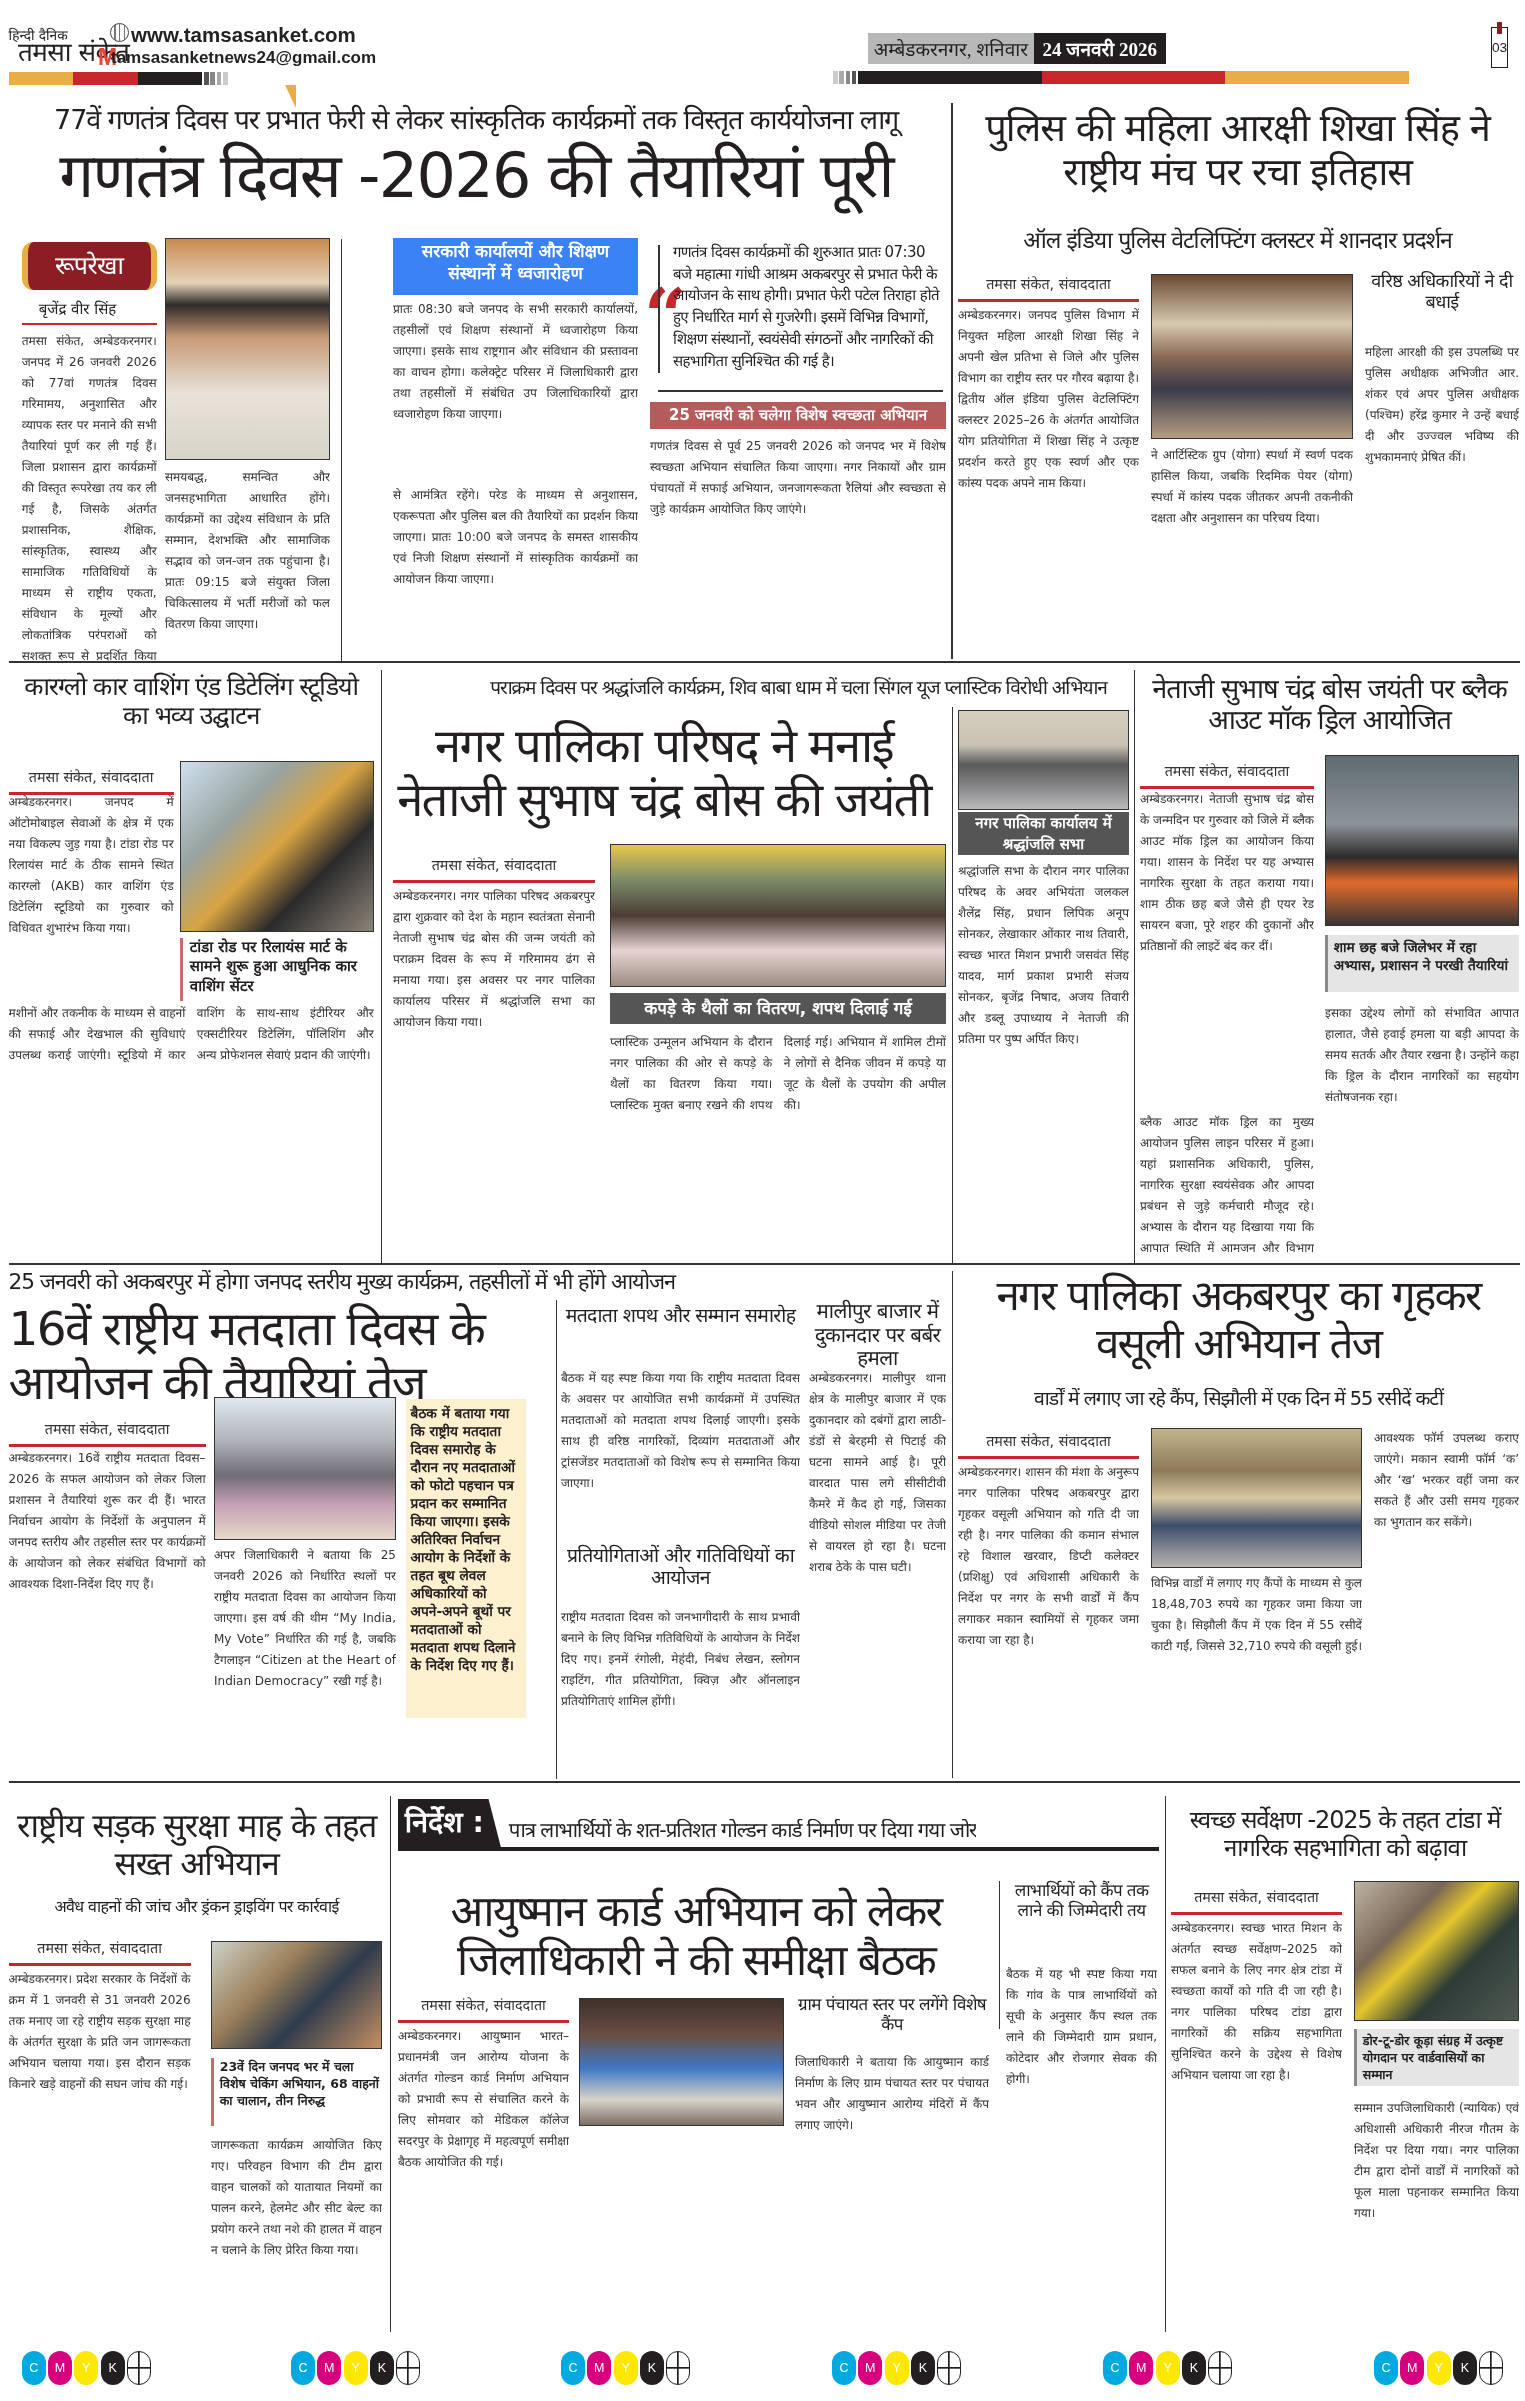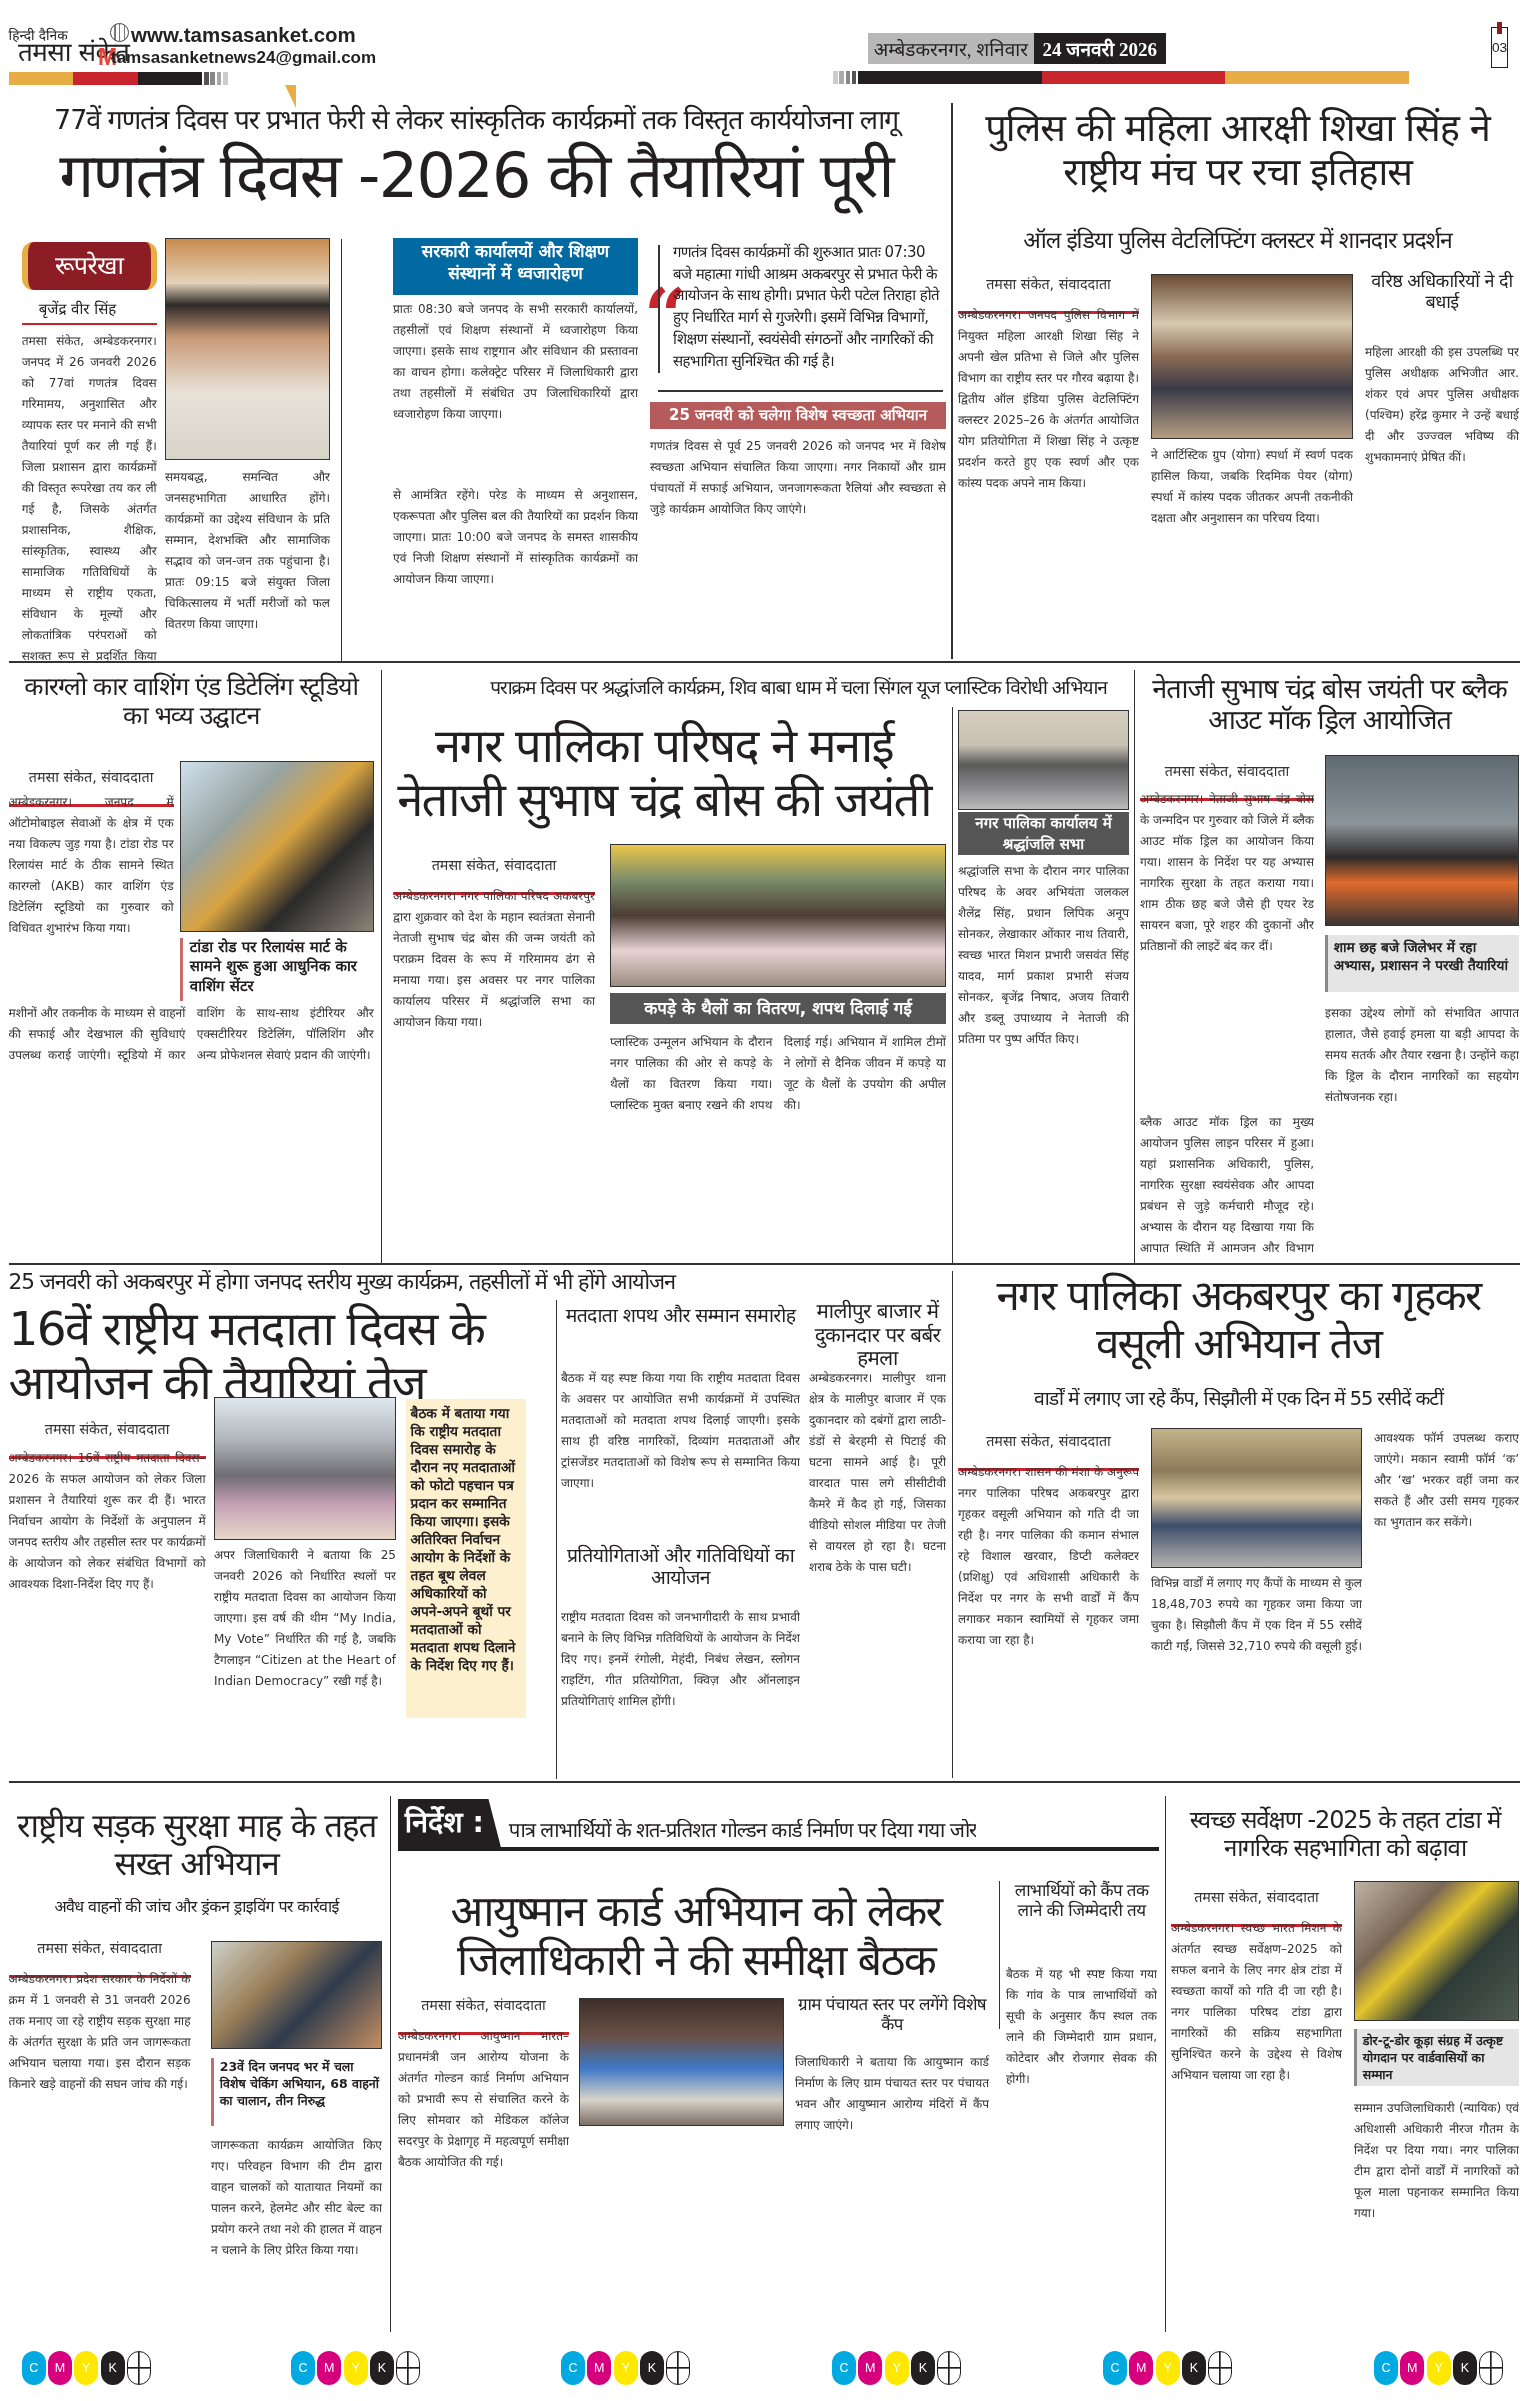--- a/index.html
+++ b/index.html
@@ -1,24 +1,24 @@
 <!DOCTYPE html>
 <html style="font-size:9px"><head>
 <meta charset="utf-8">
 <style>
 *{box-sizing:border-box;margin:0;padding:0}
 body{width:1526px;height:2401px;background:#fff;font-family:"Liberation Sans","DejaVu Sans",sans-serif;color:#222;position:relative;overflow:hidden}
 .abs{position:absolute}
 .hl{font-family:"DejaVu Sans",sans-serif;font-weight:normal;color:#231f20;line-height:1.15;letter-spacing:-0.6px}
 .body{font-family:"DejaVu Sans",sans-serif;font-size:12px;line-height:21px;color:#333;text-align:justify}
-.byline{font-family:"DejaVu Sans",sans-serif;font-size:14.3px;text-align:center;color:#333;padding-bottom:18px;border-bottom:3.4px solid #c8262c}
+.byline{font-family:"DejaVu Sans",sans-serif;font-size:14.3px;text-align:center;color:#333;padding-bottom:6px;border-bottom:3.4px solid #c8262c}
 .photo{background:linear-gradient(135deg,#8a8f7a,#c6b89a 40%,#6d6a5e 70%,#a4a6a0);border:1.1px solid #333}
 .vrule{position:absolute;width:2.3px;background:#333}
 .hrule{position:absolute;height:2.3px;background:#333}
-.callout{background:#0369a1;color:#fff;font-family:"DejaVu Sans",sans-serif;font-weight:bold;text-align:center;line-height:1.25}
+.callout{background:#3b82f6;color:#fff;font-family:"DejaVu Sans",sans-serif;font-weight:bold;text-align:center;line-height:1.25}
 .darkbar{background:#555;color:#fff;font-family:"DejaVu Sans",sans-serif;font-weight:bold;text-align:center}
 .cmyk{display:flex;gap:2.3px}
 .cmyk span{width:24px;height:34px;border-radius:12px;display:flex;align-items:center;justify-content:center;color:#fff;font-size:12.5px}
 </style>
 </head>
 <body>
 
 <div class="abs" style="left:0;top:0;width:1526px;height:91px">
   <div class="abs" style="left:8.6px;top:25px;font-size:13.7px;font-family:'DejaVu Sans',sans-serif">हिन्दी दैनिक</div>
   <div class="abs hl" style="left:18px;top:38px;font-size:26px">तमसा संकेत</div>

